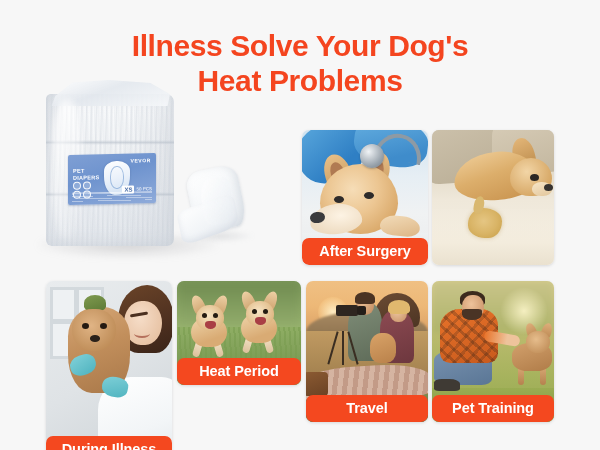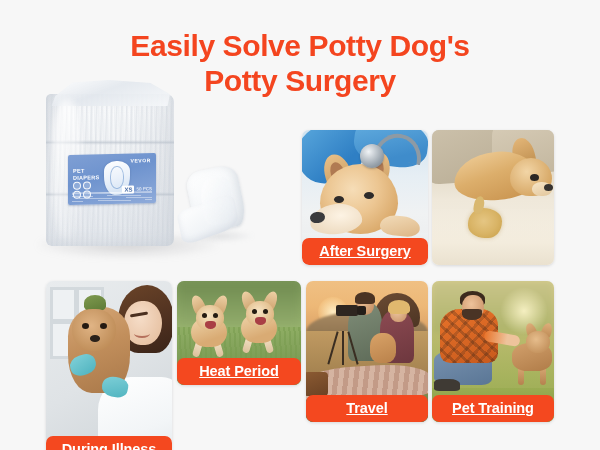--- a/index.html
+++ b/index.html
@@ -280,21 +280,20 @@
     color: #ffffff;
     font-size: 14.5px;
     font-weight: bold;
     display: flex;
     align-items: center;
     justify-content: center;
     letter-spacing: -0.1px;
     border-radius: 7px;
     box-sizing: border-box;
     padding-bottom: 1px;
-    text-decoration: underline;
   }
 
   
   #tile-after-surgery { left: 302px; top: 130px; width: 126px; height: 135px; }
   #tile-incontinence  { left: 432px; top: 130px; width: 122px; height: 135px; }
   #tile-during-illness{ left: 46px;  top: 281px; width: 126px; height: 182px; }
   #tile-heat-period   { left: 177px; top: 281px; width: 124px; height: 104px; }
   #tile-travel        { left: 306px; top: 281px; width: 122px; height: 141px; }
   #tile-pet-training  { left: 432px; top: 281px; width: 122px; height: 141px; }
 
@@ -735,22 +734,22 @@
       radial-gradient(circle at 54% 34%, #efe05a 0 3px, transparent 3px),
       radial-gradient(circle at 74% 62%, #f3e668 0 3px, transparent 3px),
       radial-gradient(circle at 92% 40%, #eee05c 0 3px, transparent 3px),
       linear-gradient(180deg, #9aac52, #7f9444);
   }
 </style>
 </head>
 <body>
 
 <div class="headline">
-  <span class="headline-line">Easily Solve Potty Dog's</span>
-  <span class="headline-line">Potty Surgery</span>
+  <span class="headline-line">Illness Solve Your Dog's</span>
+  <span class="headline-line">Heat Problems</span>
 </div>
 
 <div class="product-shot">
   <div class="pack-shadow"></div>
 
   <div class="pack">
     <div class="pack-body"></div>
     <div class="pack-texture"></div>
     <div class="pack-seam s1"></div>
     <div class="pack-seam s2"></div>

